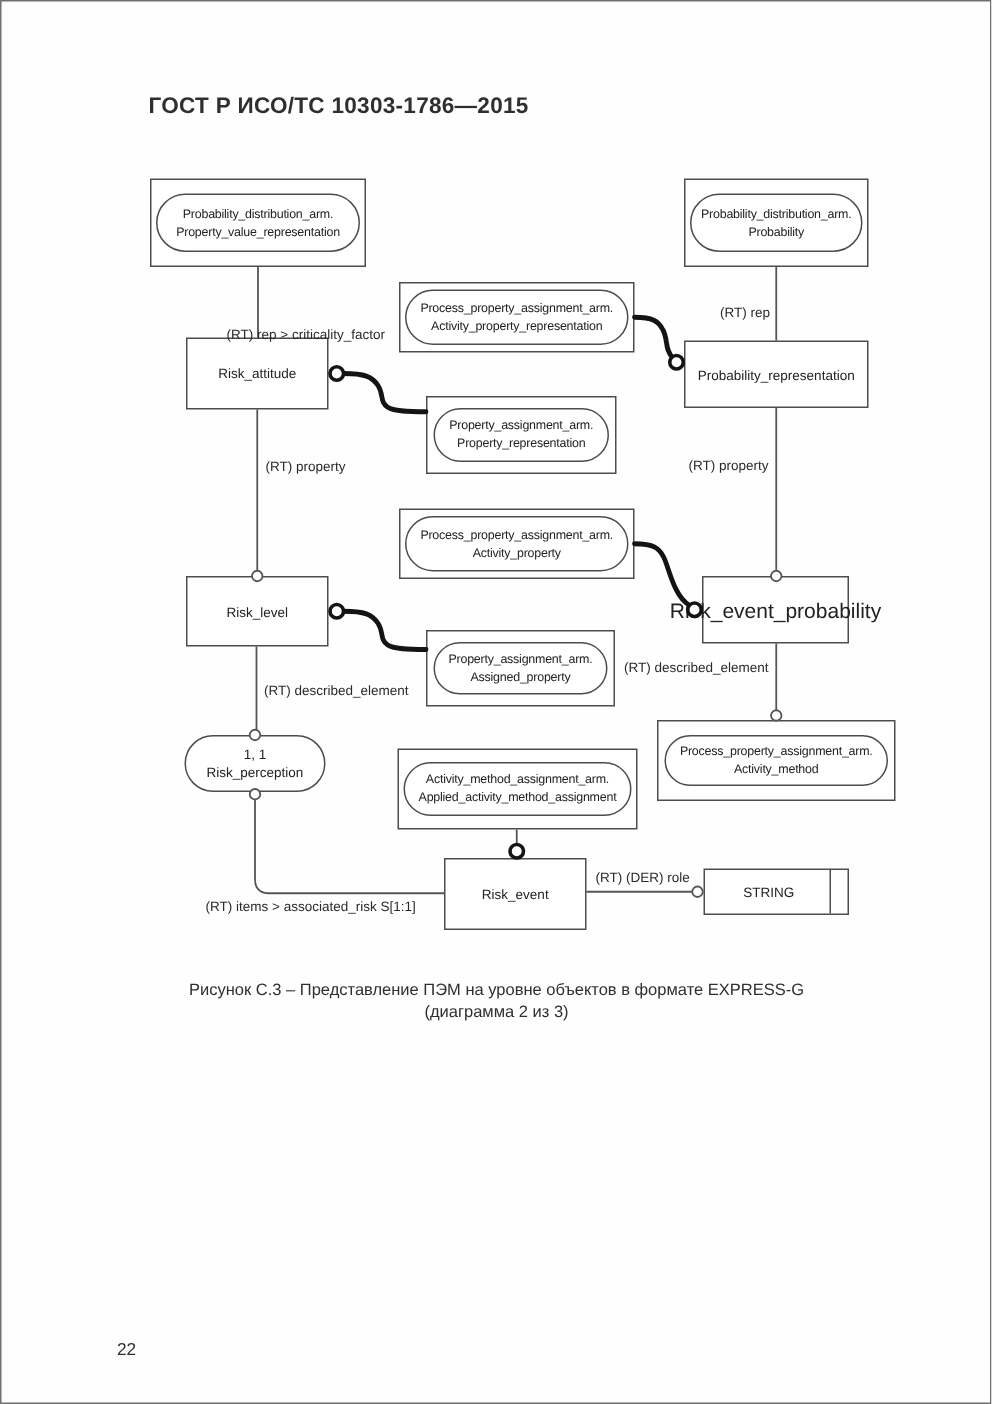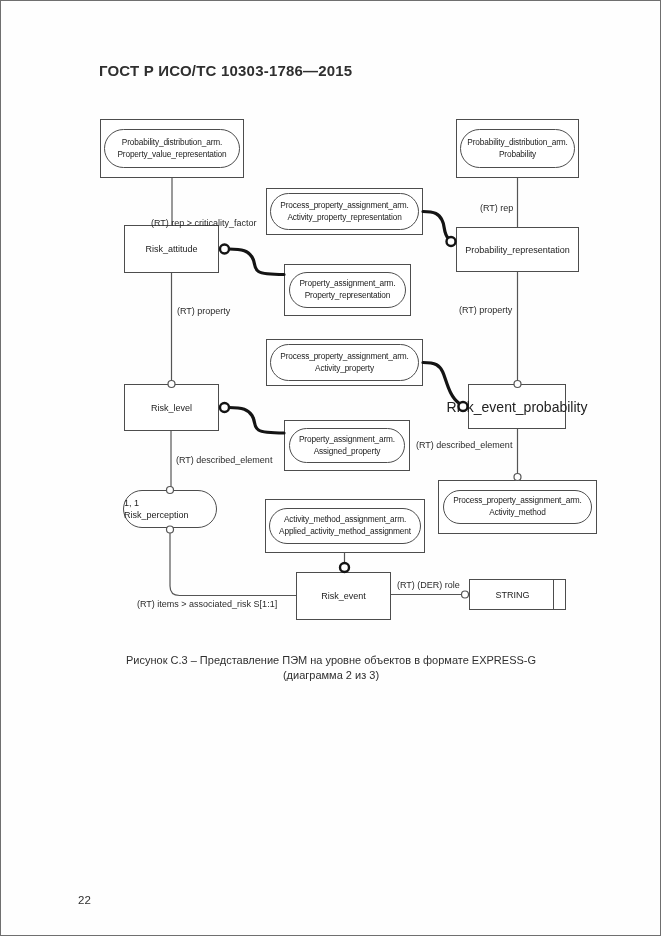--- a/index.html
+++ b/index.html
@@ -13,21 +13,21 @@
   .caption{position:absolute;left:60px;top:652px;width:540px;text-align:center;font-size:11px;color:#2f2f2f;line-height:1.35;}
   .box{position:absolute;border:1px solid #4d4d4d;background:#ffffff;box-sizing:border-box;}
   .entity{display:flex;align-items:center;justify-content:center;font-size:9px;color:#222;}
   .oval{
     position:absolute;border:1px solid #4d4d4d;border-radius:22px;background:#fff;
     display:flex;flex-direction:column;justify-content:center;align-items:center;
     font-size:8.3px;line-height:1.4;text-align:left;color:#222;letter-spacing:-0.15px;white-space:nowrap;
   }
   .stadium{
     position:absolute;border:1px solid #4d4d4d;border-radius:19px;background:#fff;box-sizing:border-box;
-    display:flex;flex-direction:column;justify-content:center;align-items:flex-start;
+    display:flex;flex-direction:column;justify-content:center;align-items:center;
     font-size:9px;line-height:1.35;text-align:center;color:#222;
   }
   .innerline{position:absolute;top:0;bottom:0;right:11px;border-left:1px solid #4d4d4d;}
   .edge-label{position:absolute;font-size:9px;color:#2a2a2a;white-space:nowrap;}
   svg.wires{position:absolute;left:0;top:0;pointer-events:none;}
 </style>
 </head>
 <body>
 
 <div class="page">

